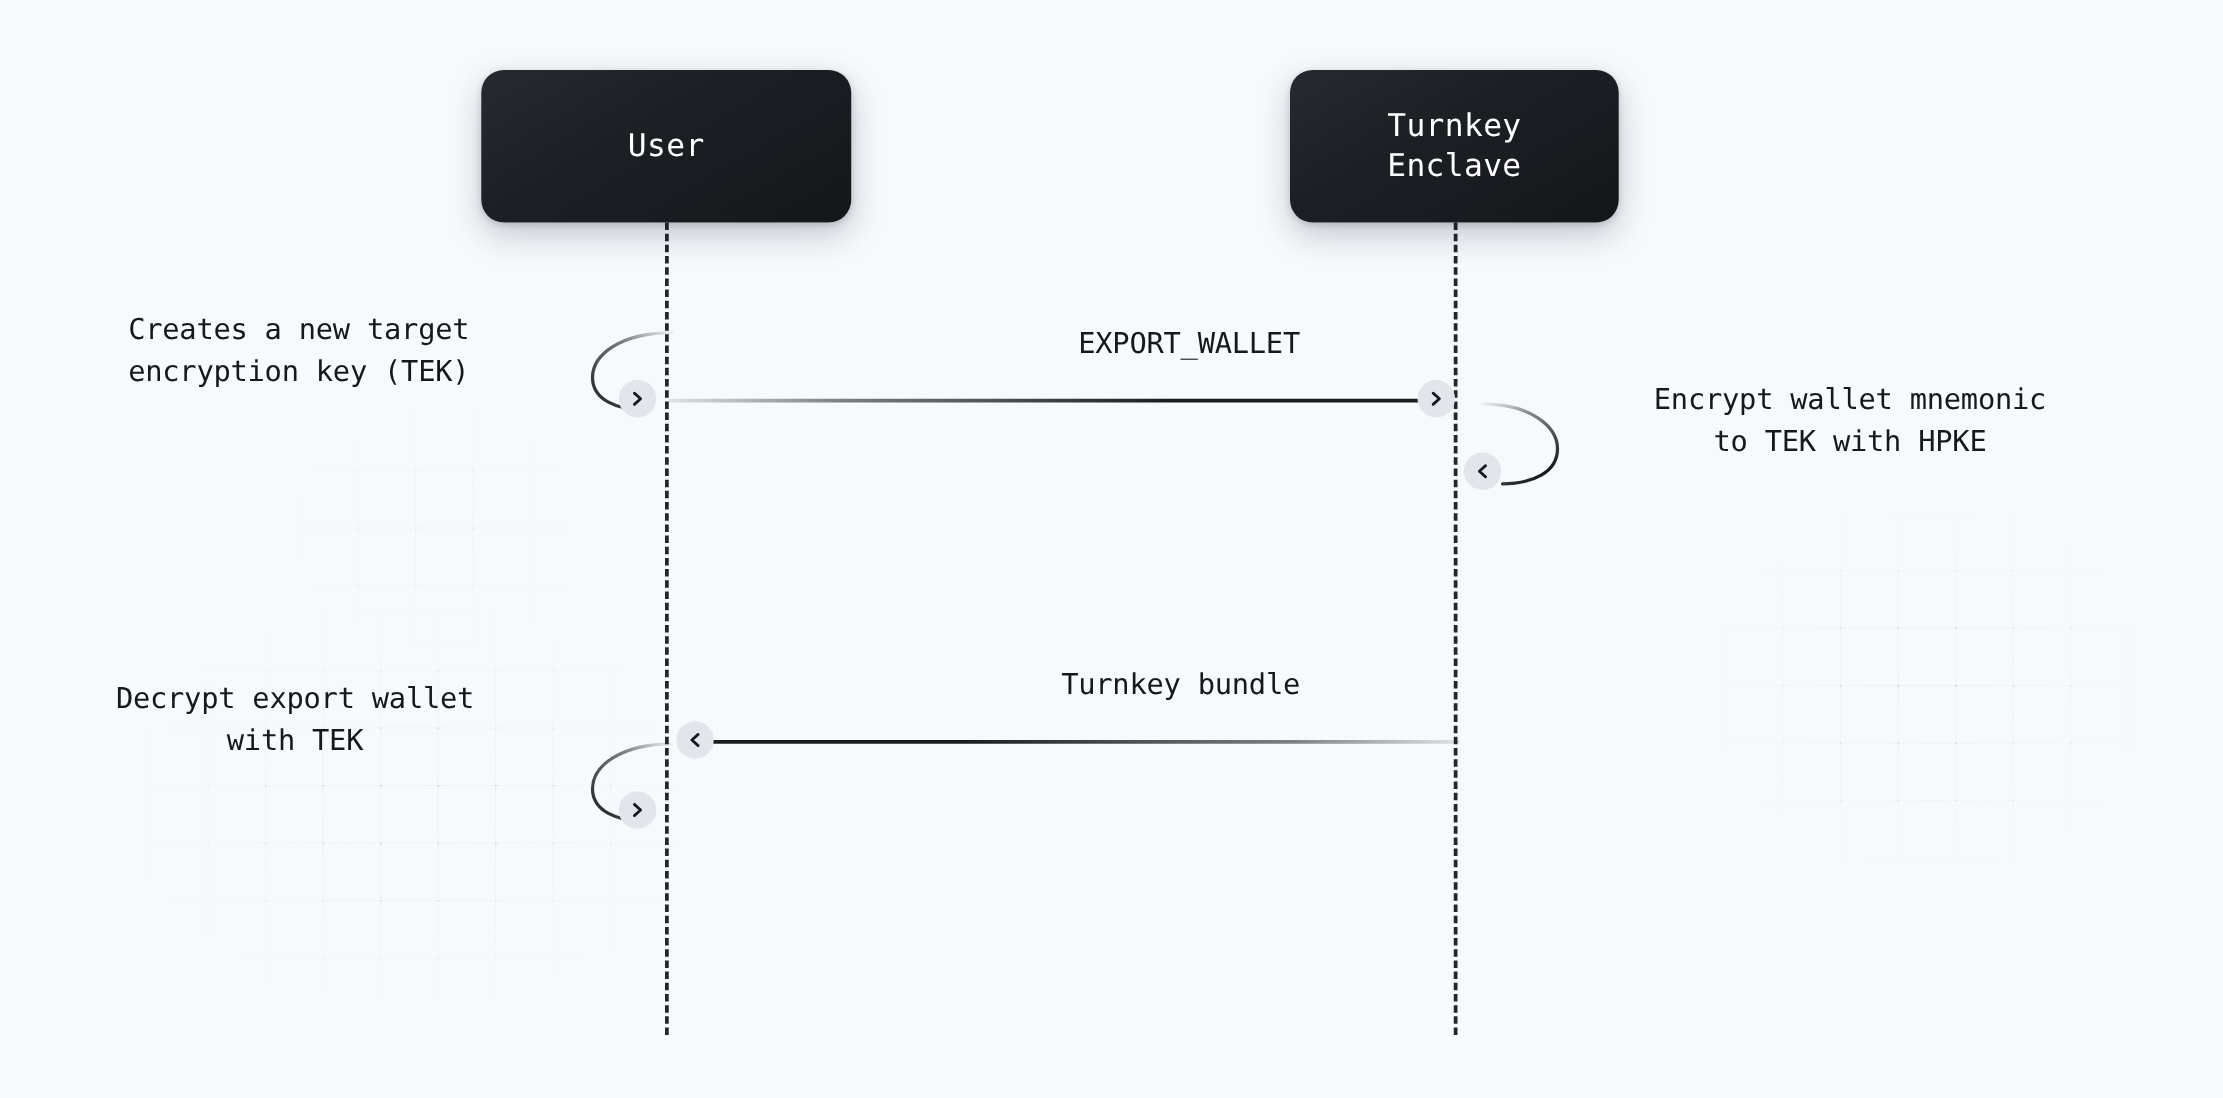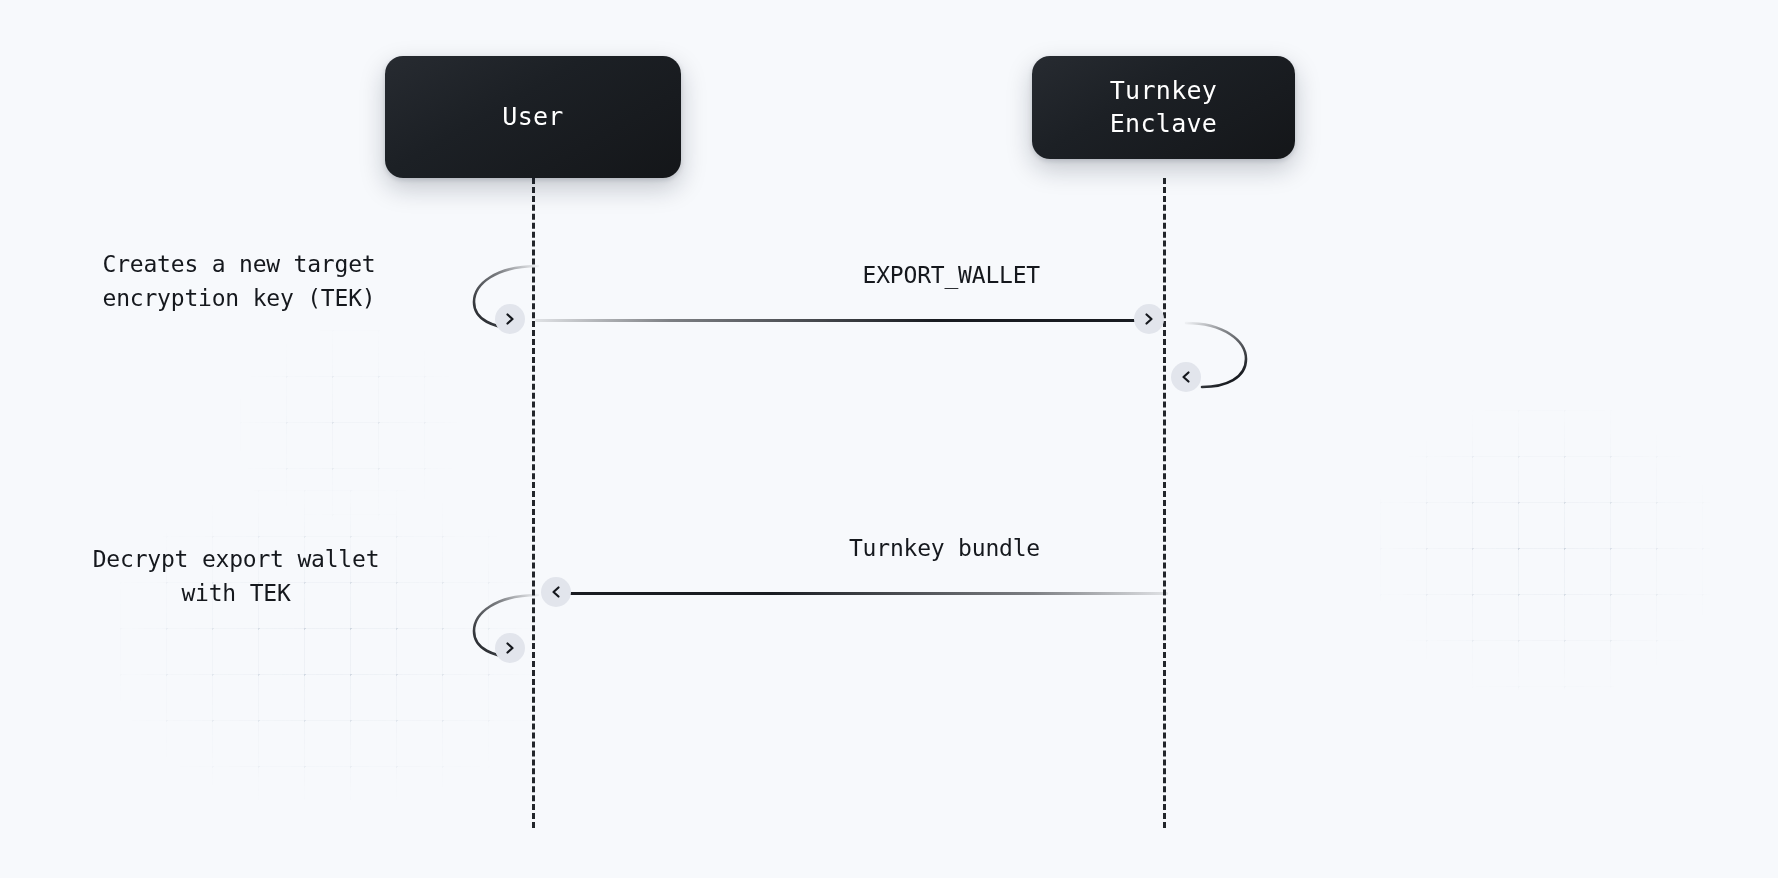--- a/index.html
+++ b/index.html
@@ -48,21 +48,21 @@
     align-items: center;
     justify-content: center;
     text-align: center;
     font-size: 25px;
     line-height: 1.3;
     letter-spacing: 0.3px;
     white-space: pre-line;
     font-family: "DejaVu Sans Mono", "Liberation Mono", monospace;
   }
   #actor-user    { left: 385px;  top: 56px; width: 296px; height: 122px; }
-  #actor-enclave { left: 1032px; top: 56px; width: 263px; height: 103px; }
+  #actor-enclave { left: 1032px; top: 56px; width: 263px; height: 122px; }
 
   
   .lifeline {
     position: absolute;
     width: 0;
     border-left: 3px dashed #23262b;
     top: 178px;
     height: 650px;
   }
   #lifeline-user    { left: 532px; }
@@ -213,16 +213,18 @@
     <path d="M 78 8 C 36 8, 14 26, 14 44 C 14 62, 34 70, 56 70" fill="none" stroke="url(#g2)" stroke-width="2.6" stroke-linecap="round"></path>
   </svg>
   <div class="arrow-badge" id="badge-self2-head">
     <svg width="14" height="14" viewBox="0 0 14 14" aria-hidden="true">
       <polyline points="4.5,2.5 9.5,7 4.5,11.5" fill="none" stroke="#15181d" stroke-width="2.2" stroke-linecap="round" stroke-linejoin="round"></polyline>
     </svg>
   </div>
 
   <div class="note" id="note-left-top">Creates a new target
 encryption key (TEK)</div>
+  <div class="note" id="note-right-top">Encrypt wallet mnemonic
+to TEK with HPKE</div>
   <div class="note" id="note-left-bottom">Decrypt export wallet
 with TEK</div>
 
 </div>
 
 </body></html>

